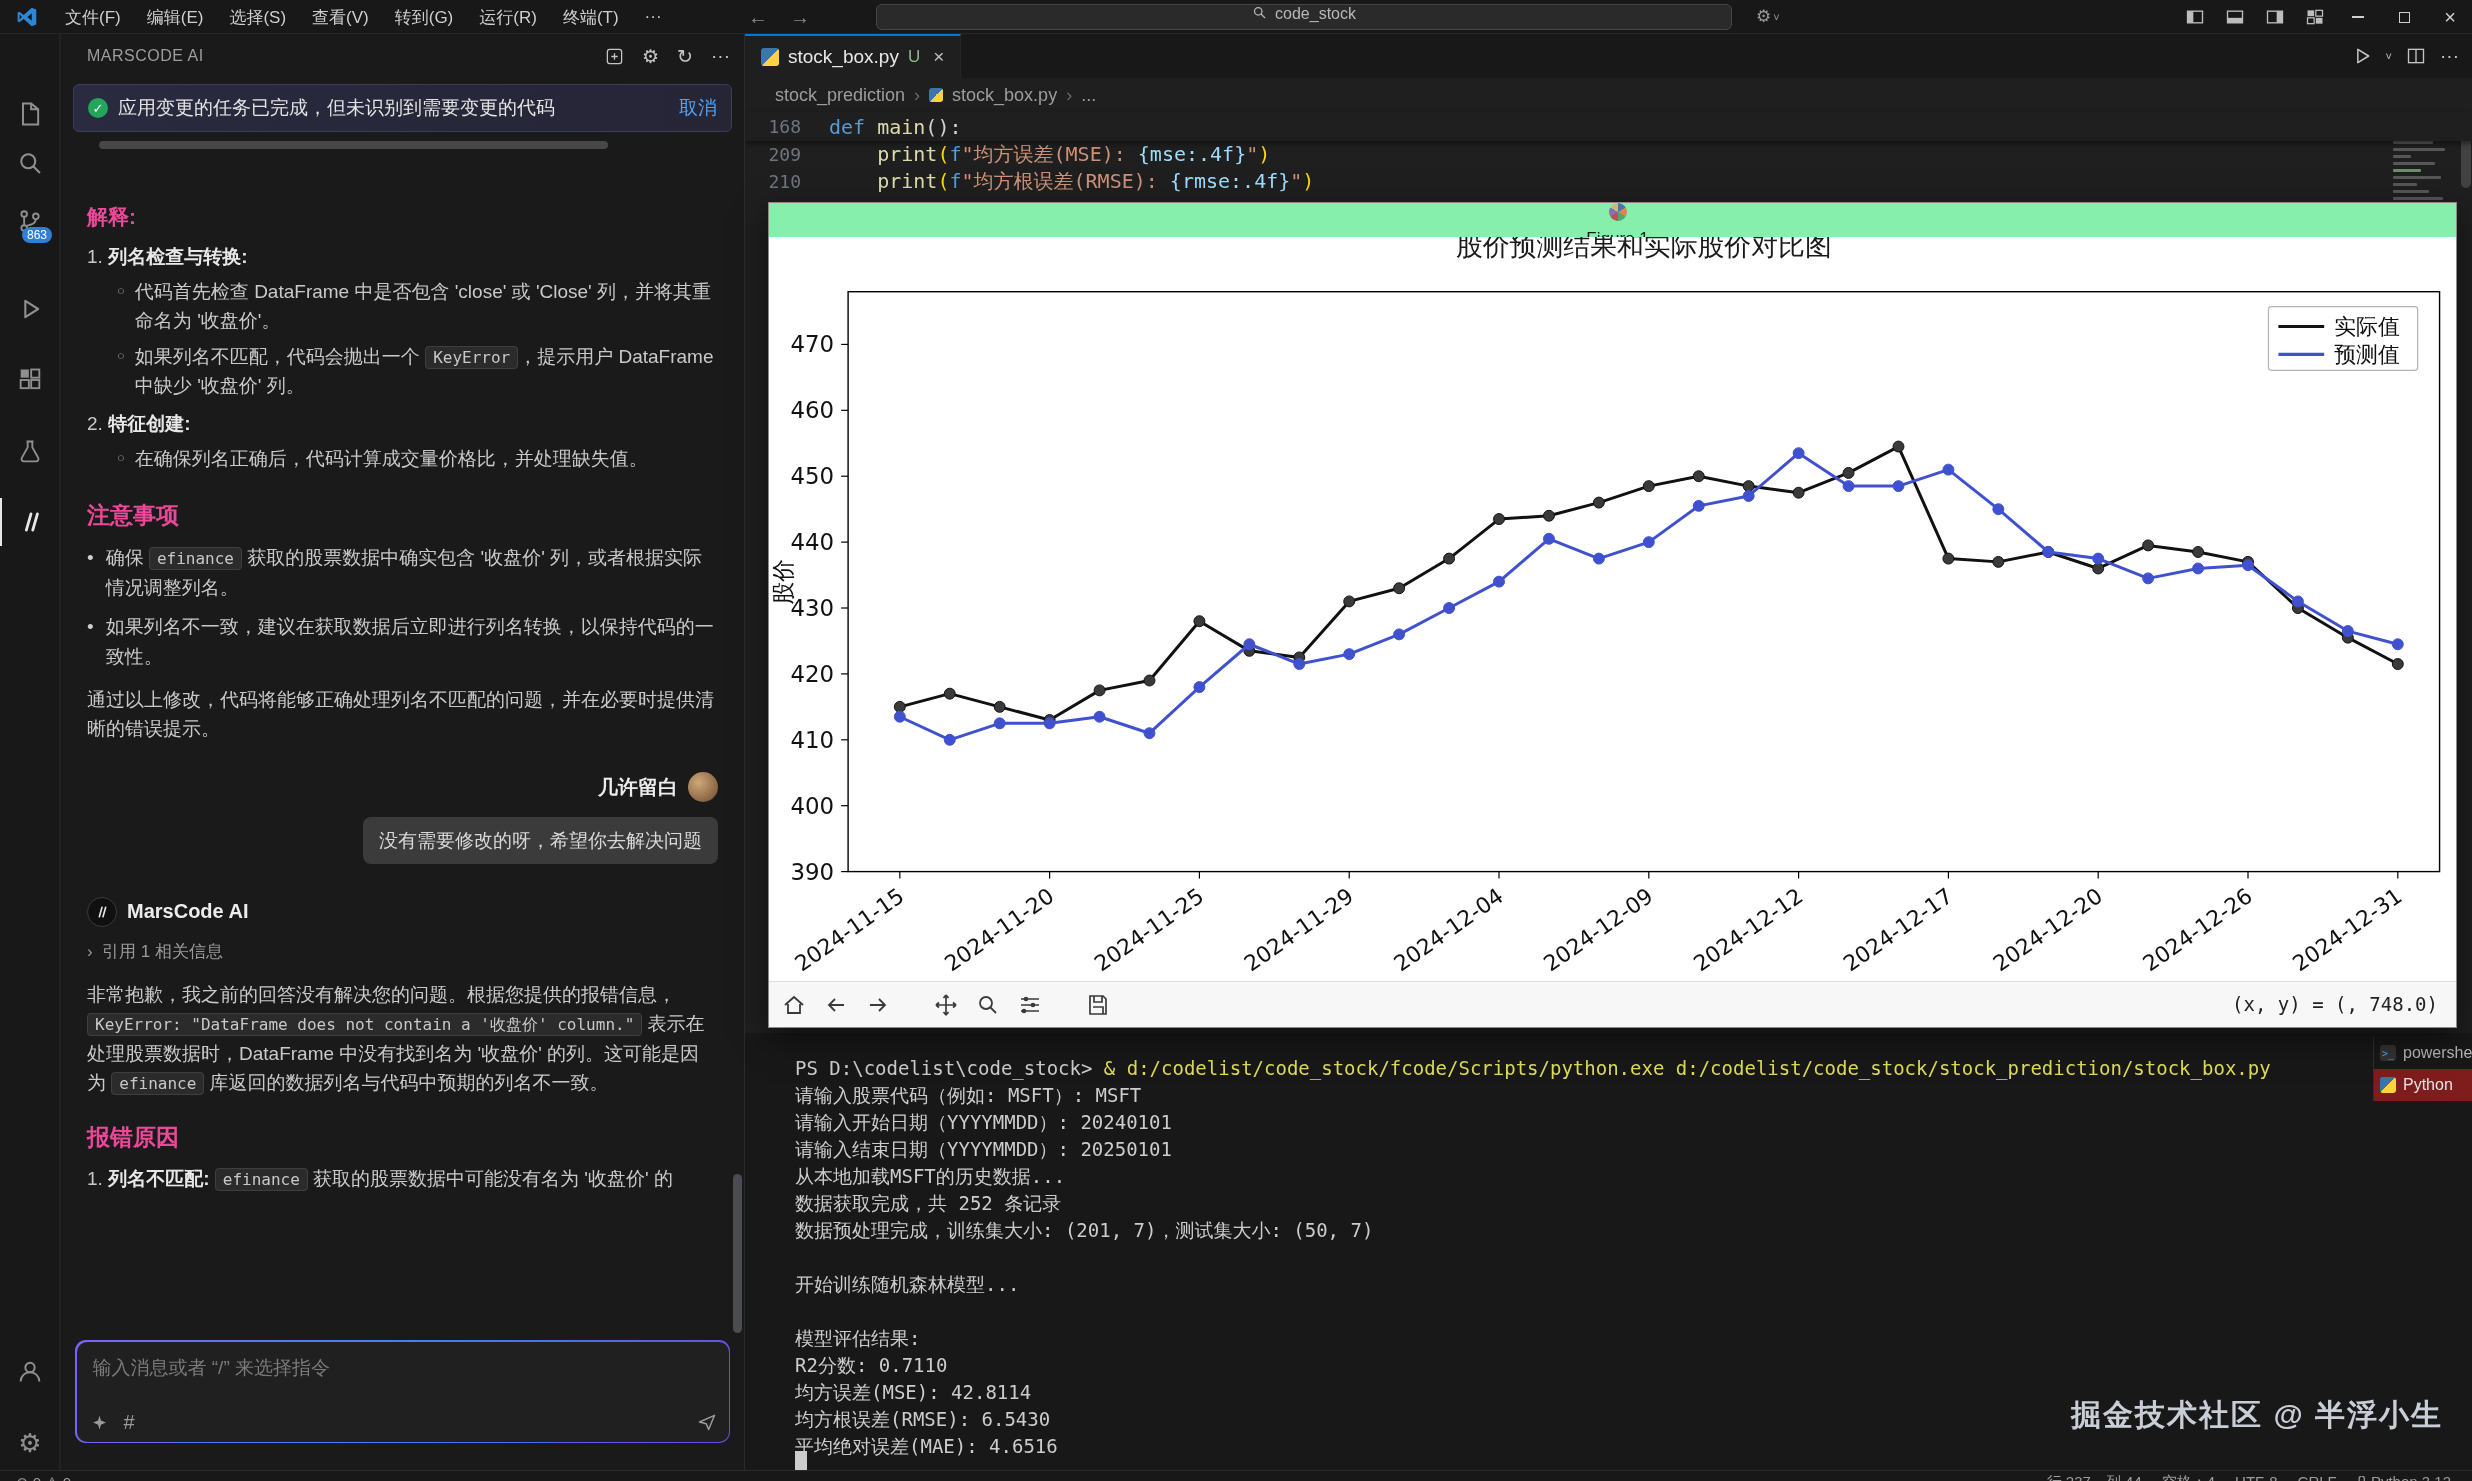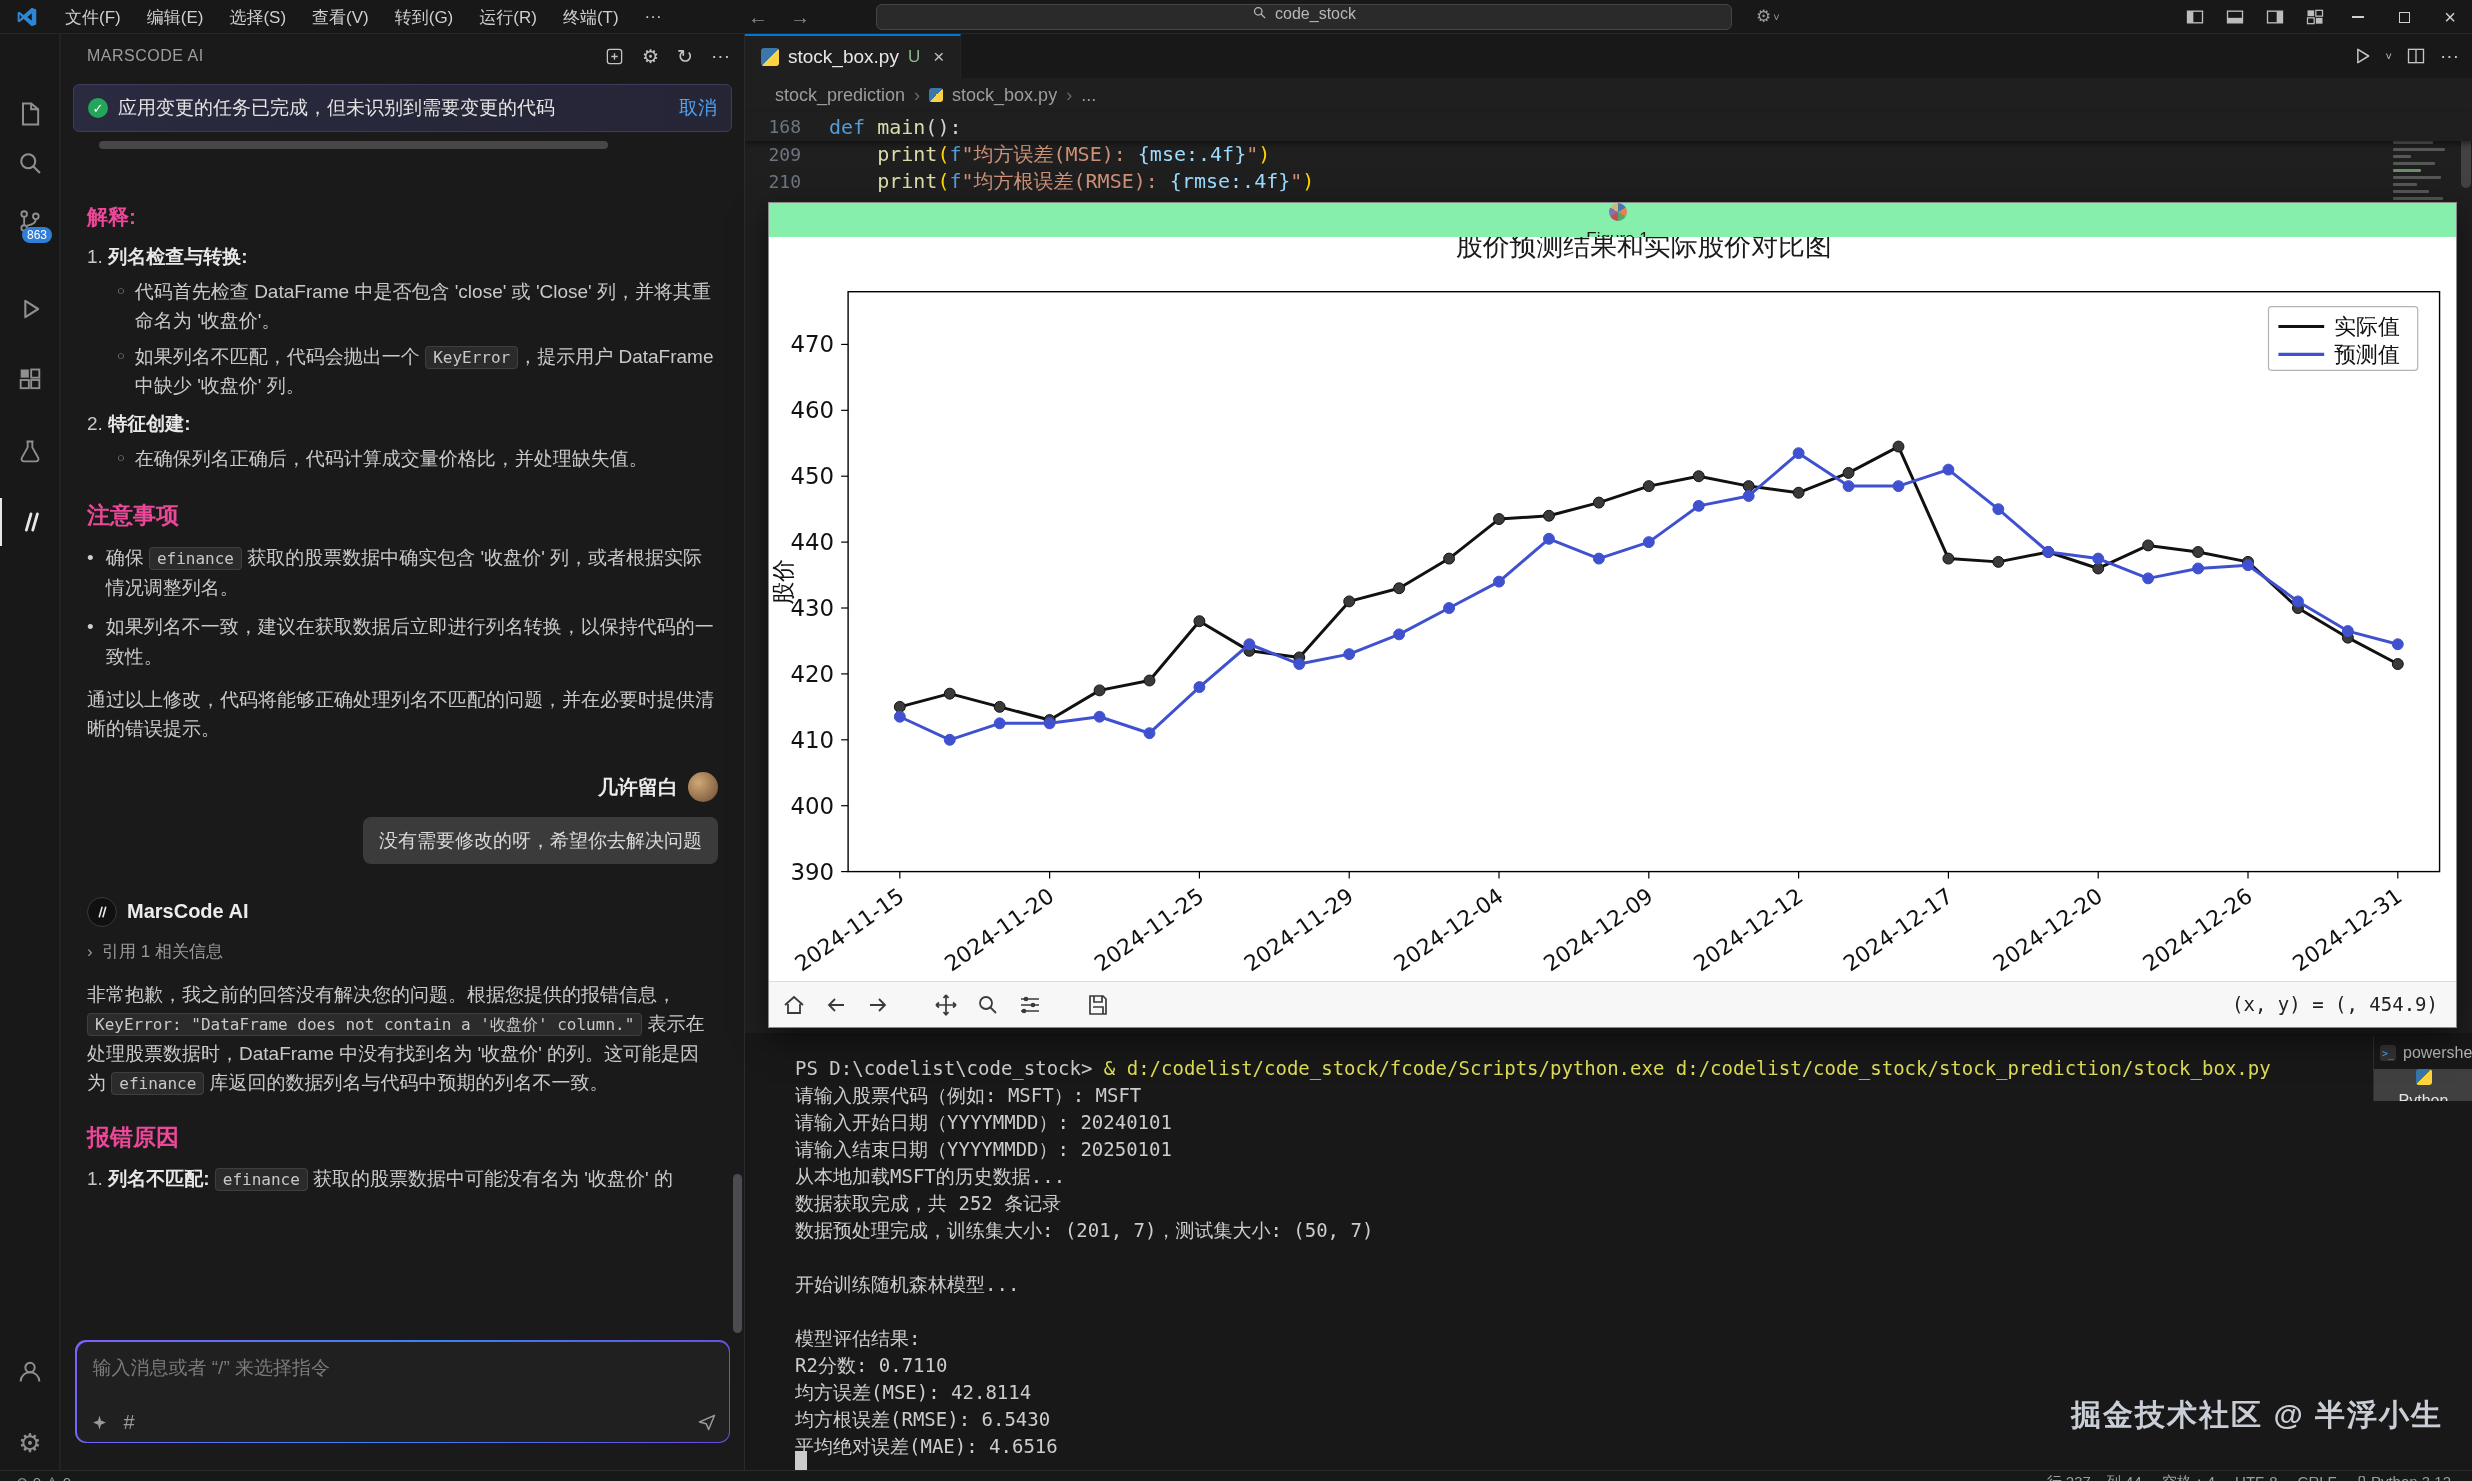--- a/index.html
+++ b/index.html
@@ -88,21 +88,21 @@
   .mm-bar.g { background:#6a8f6a; }
   .ed-scroll { position:absolute; right:2px; top:90px; width:10px; height:64px; background:#424242; border-radius:5px; }
 
   
   .terminal { position:absolute; left:745px; right:0; top:1033px; bottom:12px; background:#181818; }
   .term-lines { position:absolute; left:50px; top:22px; right:119px; font-family:"DejaVu Sans Mono","Liberation Mono",monospace; font-size:19px; line-height:27px; color:#cccccc; white-space:pre-wrap; }
   .t-plain { color:#cccccc; } .t-cmd { color:#dddd55; }
   .cursor { position:absolute; left:50px; top:1451px; width:12px; height:25px; background:#cccccc; z-index:5; }
   .term-list { position:absolute; right:0; top:4px; width:100px; border-left:1px solid #2f2f2f; }
   .trow { display:flex; align-items:center; gap:7px; height:32px; padding:0 6px; color:#b8b8b8; font-size:16px; overflow:hidden; white-space:nowrap; }
-  .trow.active { background:#404040; color:#e4e4e4;flex-direction:column; }
+  .trow.active { background:#7f1d1d; color:#e4e4e4; }
   .ticon { width:16px; height:16px; border-radius:3px; flex:none; }
   .ticon.shell { background:#333; color:#4da6ff; font-size:10px; display:flex; align-items:center; justify-content:center; font-family:"DejaVu Sans Mono",monospace; }
   .ticon.python { background:linear-gradient(135deg,#3776ab 50%,#ffd43b 50%); }
   .watermark { position:absolute; right:30px; top:1395px; font-size:30px; font-weight:bold; color:#c9ced6; letter-spacing:2px; z-index:6; }
 
   
   .statusbar { position:absolute; left:0; right:0; top:1470px; height:24px; background:#181818; border-top:1px solid #2b2b2b; display:flex; align-items:center; font-size:15px; color:#9d9d9d; z-index:70; }
   .sb-left { display:flex; gap:16px; padding-left:16px; }
   .sb-right { margin-left:auto; display:flex; gap:20px; padding-right:22px; }
 
@@ -583,18 +583,18 @@
       <svg class="ft-icon" viewBox="0 0 26 26">
           <path d="M4 7h18M4 13h18M4 19h18" stroke="currentColor" stroke-width="1.6"></path>
           <circle cx="9" cy="7" r="2.3" fill="currentColor"></circle>
           <circle cx="16" cy="13" r="2.3" fill="currentColor"></circle>
           <circle cx="7" cy="19" r="2.3" fill="currentColor"></circle>
         </svg>
       <span class="ft-gap"></span>
       <svg class="ft-icon" viewBox="0 0 26 26">
           <path d="M5 4h13l3 3v15H5zM9 4v6h8V4M8 15h10v7" fill="none" stroke="currentColor" stroke-width="1.7"></path>
         </svg>
-      <span class="coord">(x, y) = (, 454.9)</span>
+      <span class="coord">(x, y) = (, 748.0)</span>
     </div>
   </div>
 
 </div>
 
 
 </body></html>

